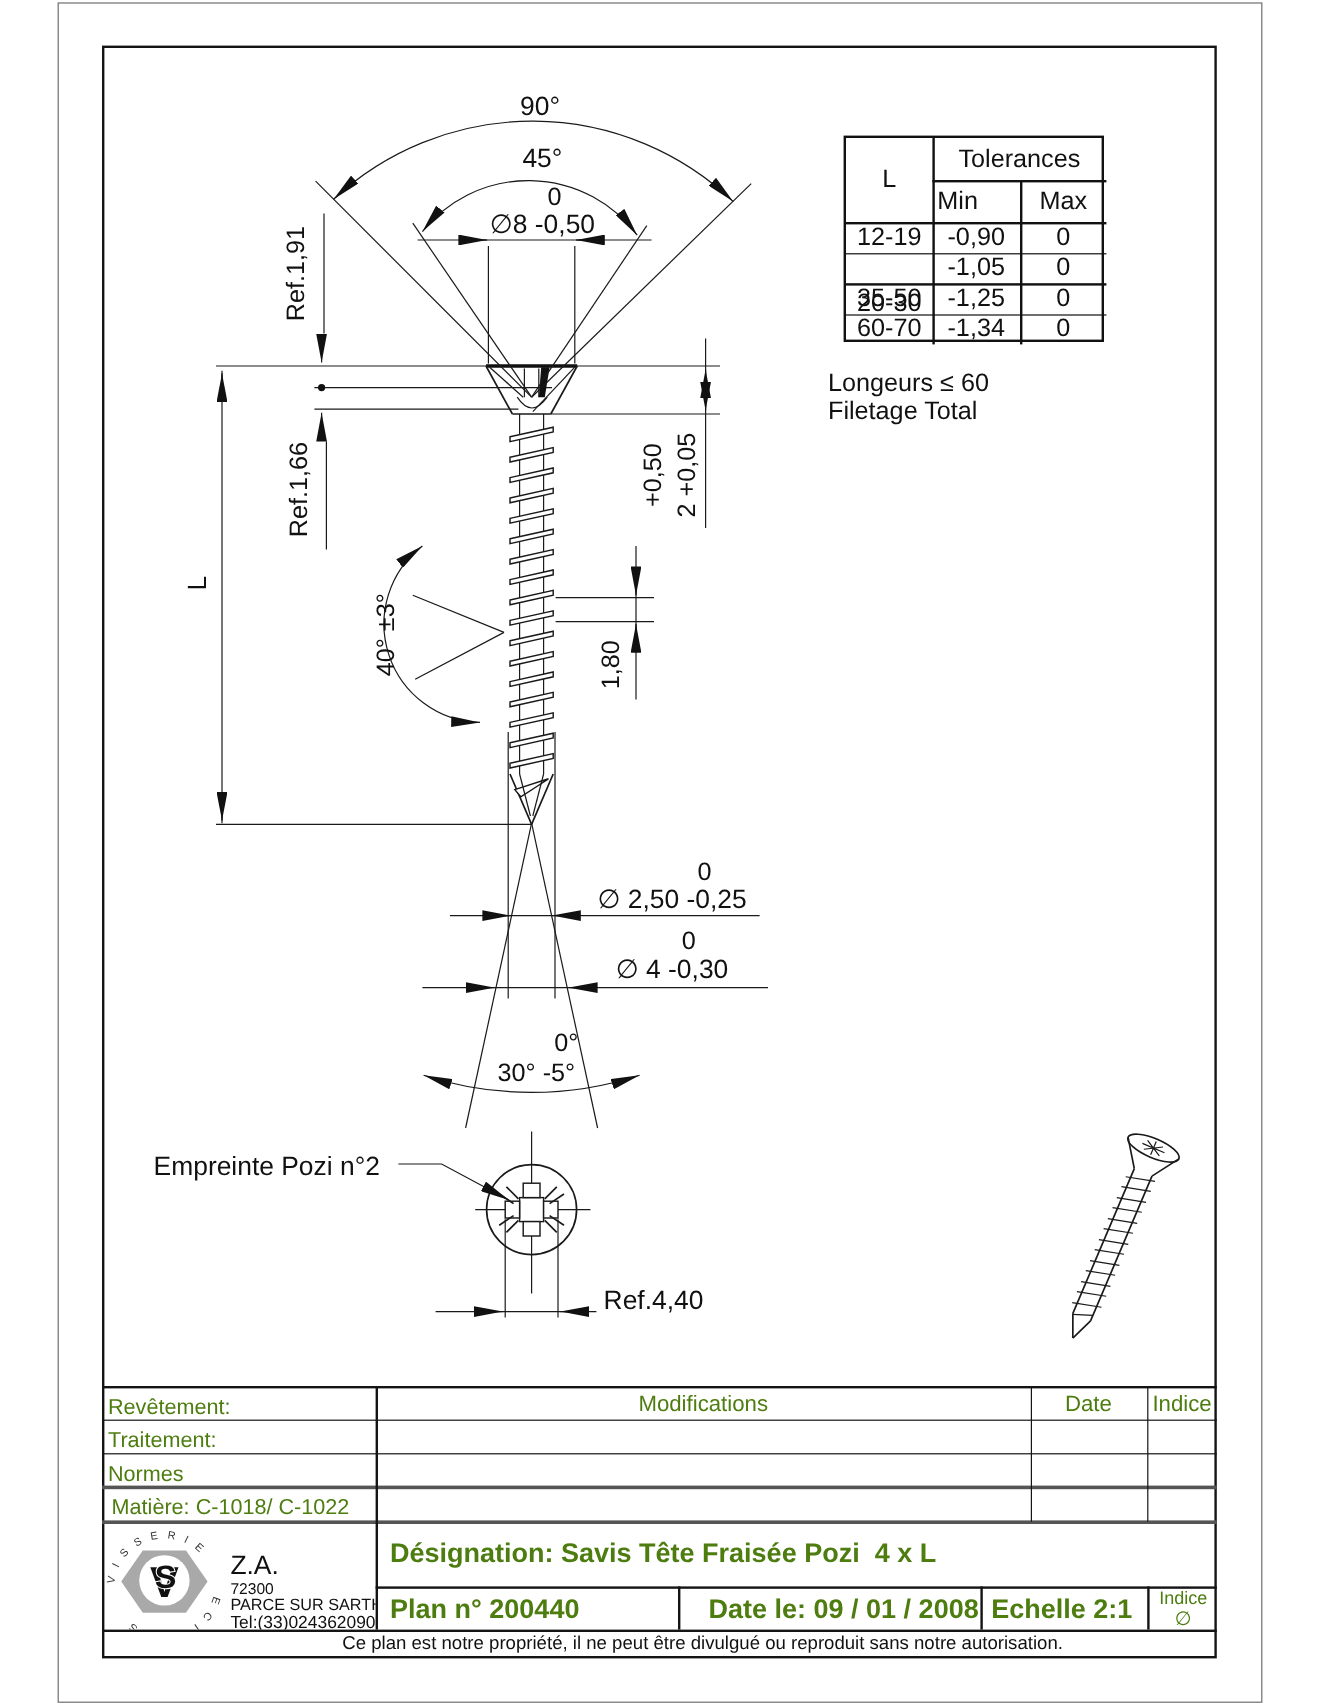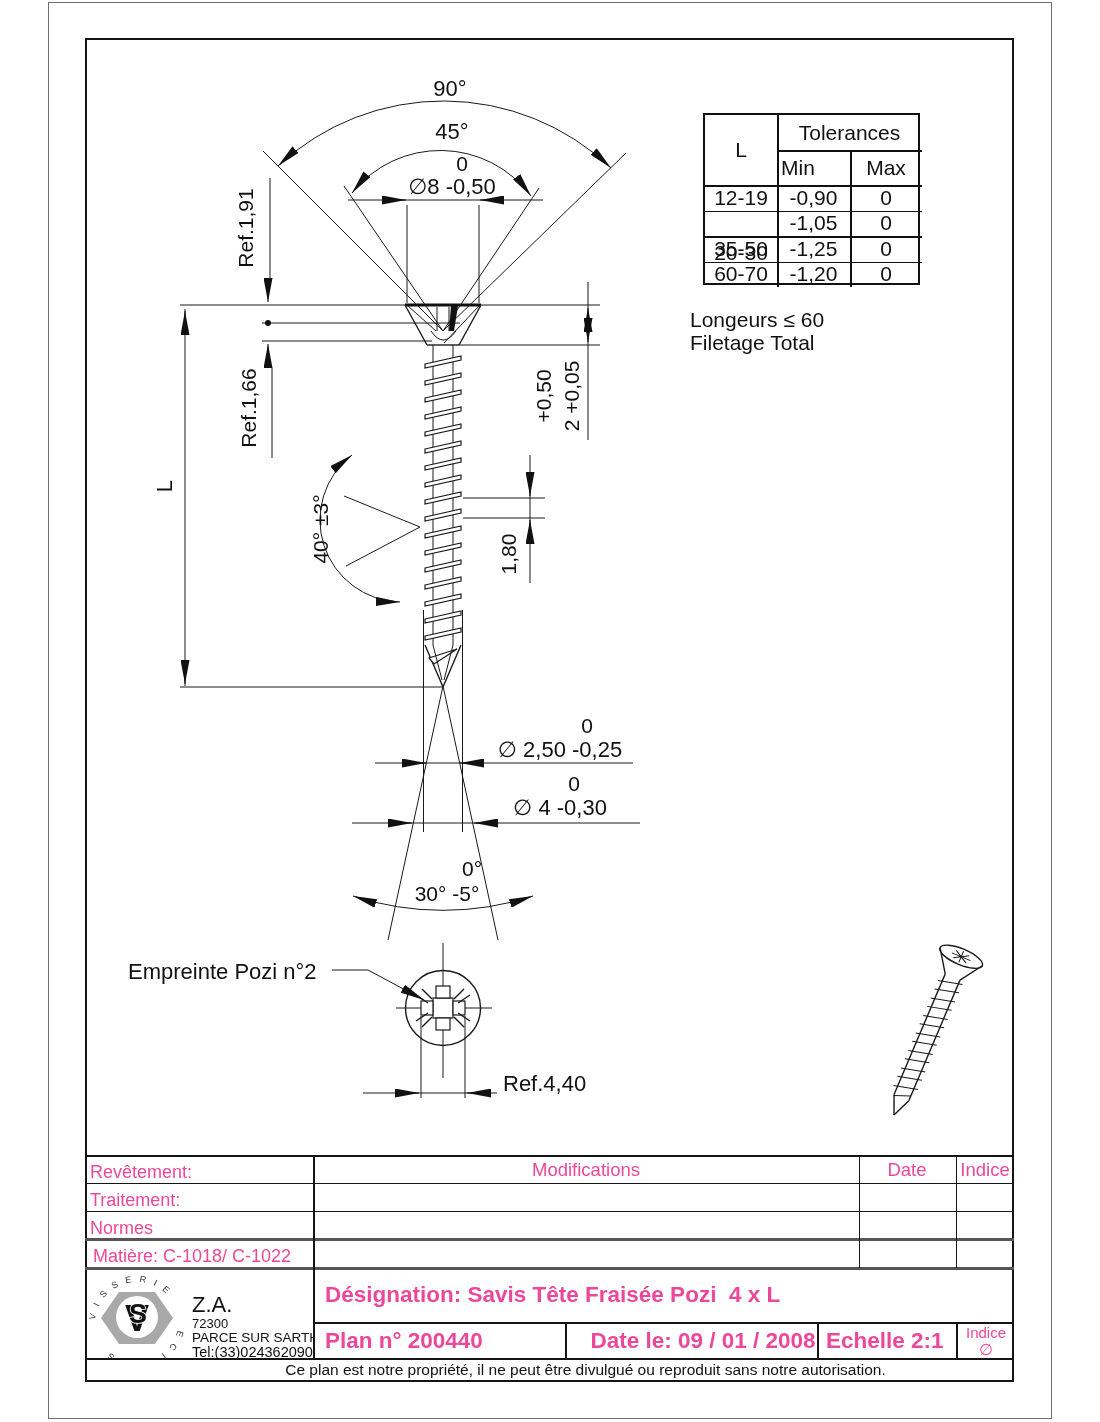--- a/index.html
+++ b/index.html
@@ -16,21 +16,21 @@
   svg.dwg text.sm { font-size:21px; }
   
   .tol { position:absolute; left:703px; top:113px; width:217px; height:172px; border:2px solid #111; }
   .tol .vl, .tol .hl { position:absolute; background:#111; }
   .tol .vl { width:1.5px; } .tol .hl { height:1.5px; }
   .tol .cell { position:absolute; transform:translate(-50%,-50%); font-size:21px; color:#111; white-space:nowrap; }
   .note { position:absolute; left:690px; top:308px; width:245px; font-size:21px; color:#111; line-height:23px; }
   
   .tb { position:absolute; left:85px; top:1155px; width:929px; height:227px; }
   .tb .vl, .tb .hl { position:absolute; background:#141414; }
-  .tb .txt { position:absolute; color:#ec4899; white-space:nowrap; }
+  .tb .txt { position:absolute; color:#4d7c0f; white-space:nowrap; }
   .tb .lab { font-size:18px; }
   .tb .hdr { font-size:18.5px; transform:translate(-50%,-50%); }
   .tb .big { font-size:22.5px;font-weight:bold; }
   .cen { transform:translate(-50%,-50%); }
   .footer-strip { position:absolute; left:0; top:203px; width:1001px; height:24px;
                   text-align:center; font-size:15.5px; color:#111; line-height:24px; }
 </style>
 </head>
 <body>
 
@@ -229,21 +229,21 @@
     <div class="cell" style="left:36px; top:82.7px;">12-19</div>
     <div class="cell" style="left:108.5px; top:82.7px;">-0,90</div>
     <div class="cell" style="left:181px; top:82.7px;">0</div>
     <div class="cell" style="left:36px; top:108.2px;margin-top:30px;">20-30</div>
     <div class="cell" style="left:108.5px; top:108.2px;">-1,05</div>
     <div class="cell" style="left:181px; top:108.2px;">0</div>
     <div class="cell" style="left:36px; top:133.7px;">35-50</div>
     <div class="cell" style="left:108.5px; top:133.7px;">-1,25</div>
     <div class="cell" style="left:181px; top:133.7px;">0</div>
     <div class="cell" style="left:36px; top:159.2px;">60-70</div>
-    <div class="cell" style="left:108.5px; top:159.2px;">-1,20</div>
+    <div class="cell" style="left:108.5px; top:159.2px;">-1,34</div>
     <div class="cell" style="left:181px; top:159.2px;">0</div>
   </div>
 
   <div class="note">
     <div>Longeurs ≤ 60</div>
     <div>Filetage Total</div>
   </div>
 
   <div class="tb">
     <div class="hl" style="left:0; top:0; width:929px; height:2px;"></div>

